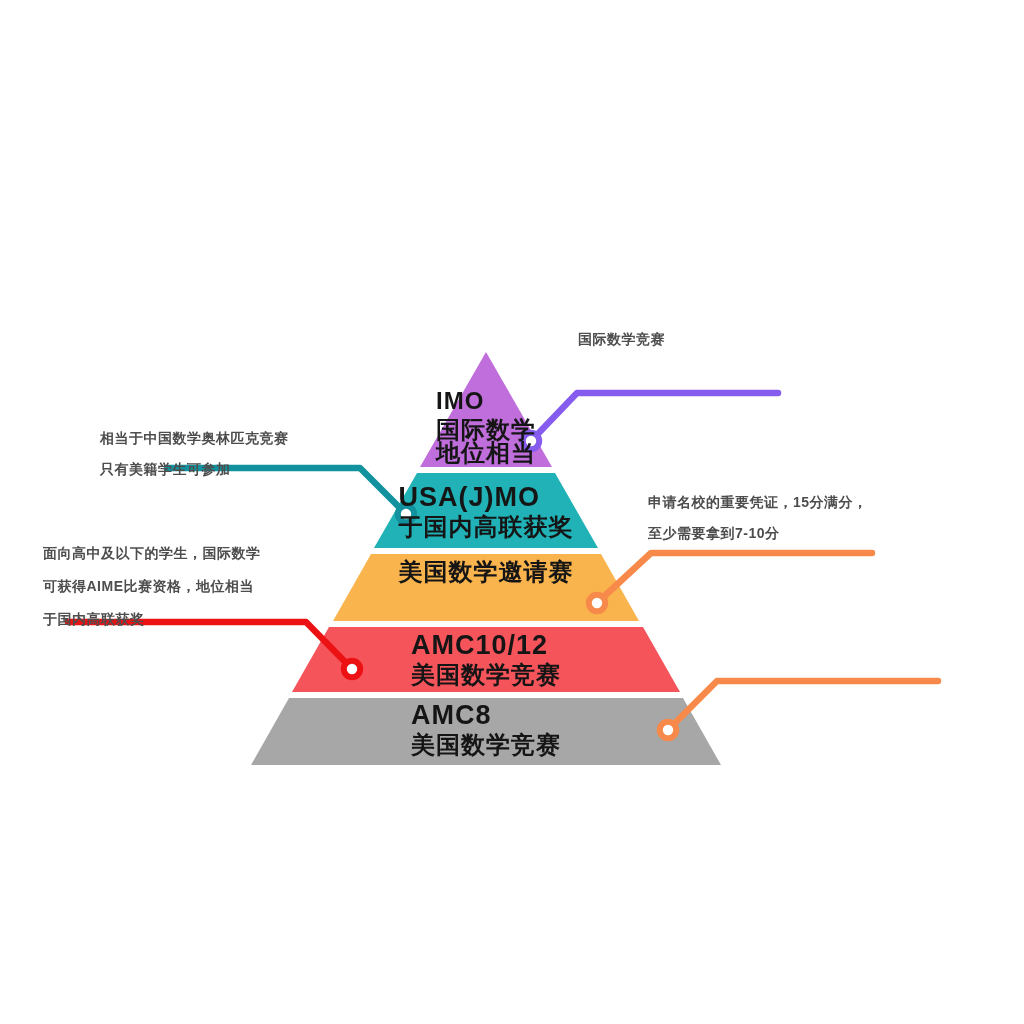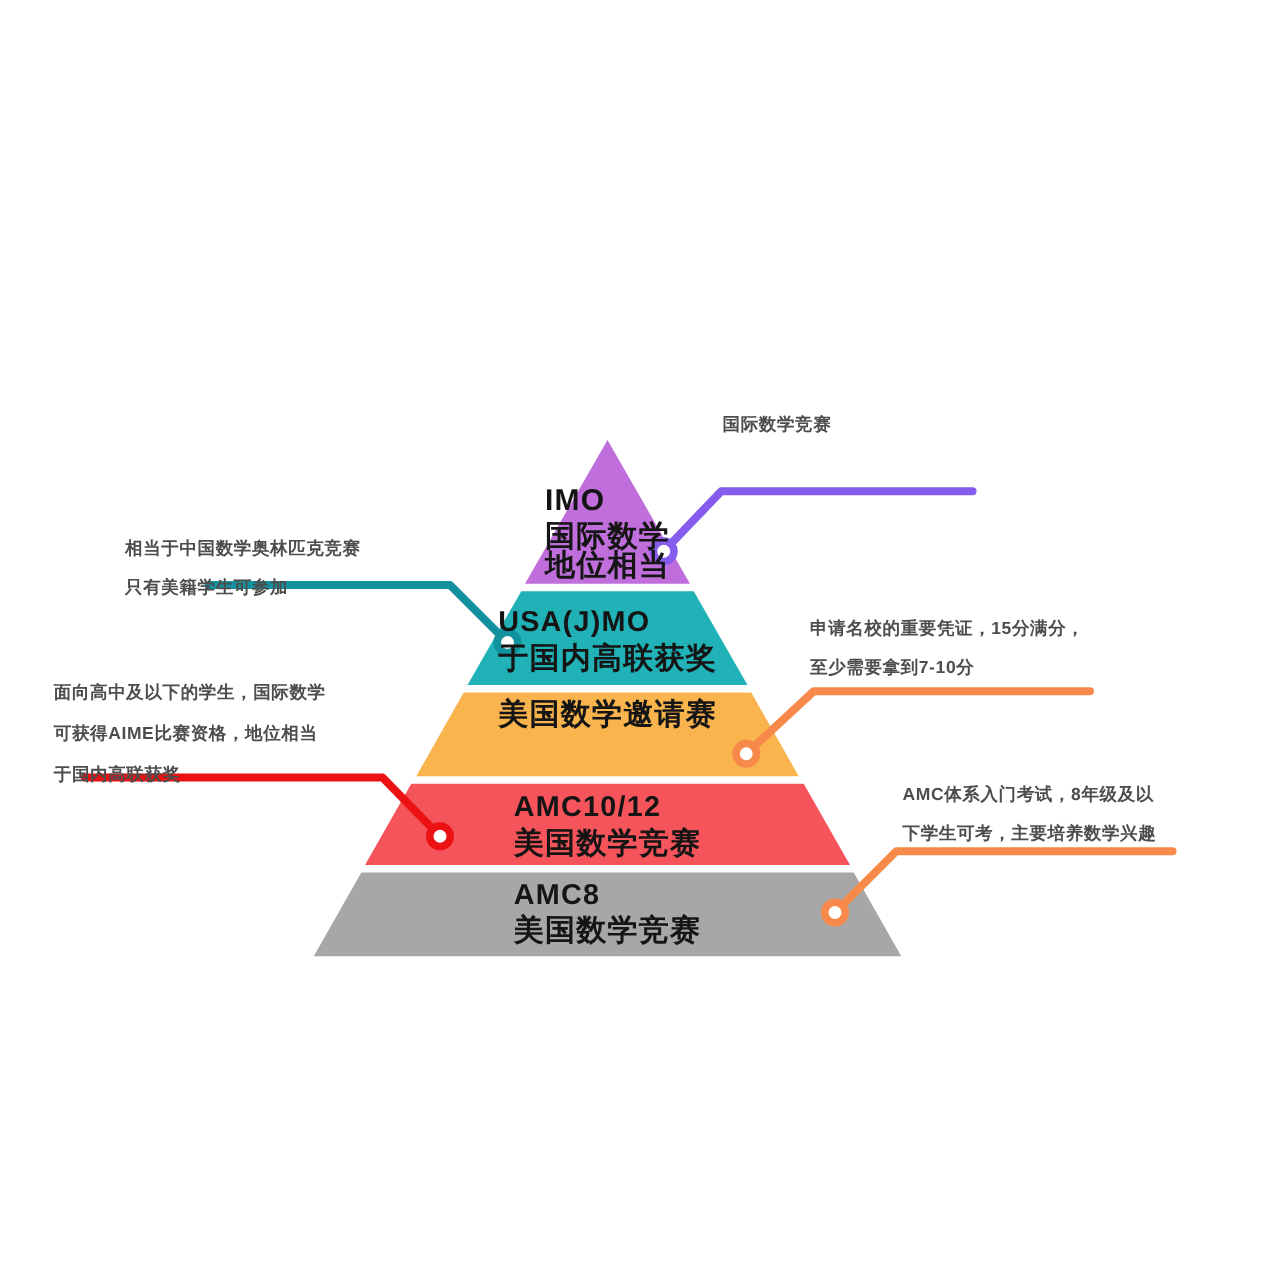--- a/index.html
+++ b/index.html
@@ -6,21 +6,21 @@
   html,body{margin:0;padding:0;background:#ffffff;}
   .canvas{
     position:relative;width:1024px;height:1024px;background:#ffffff;overflow:hidden;
     font-family:"Liberation Sans","DejaVu Sans",sans-serif;
   }
   .layer-svg{position:absolute;left:0;top:0;width:1024px;height:1024px;}
   .band-label{
     position:absolute;left:486px;transform:translateX(-50%);
     text-align:left;color:#151515;white-space:nowrap;
   }
-  .band-title{font-weight:bold;font-size:23px;line-height:30px;letter-spacing:1px;}
+  .band-title{font-weight:bold;font-size:27px;line-height:30px;letter-spacing:1px;}
   .band-title.small{font-size:24px;line-height:28px;}
   .band-sub{font-weight:bold;font-size:24px;line-height:23px;margin-top:3px;letter-spacing:1px;}
   .anno{
     position:absolute;font-weight:bold;font-size:14px;color:#4d4d4d;
     white-space:nowrap;letter-spacing:0.5px;
   }
   .anno div{line-height:31px;}
   .anno.tight div{line-height:28px;}
   .anno.loose div{line-height:33px;}
 </style>
@@ -88,18 +88,14 @@
     <div>申请名校的重要凭证，15分满分，</div>
     <div>至少需要拿到7-10分</div>
   </div>
 
   <div class="anno loose" style="left:43px;top:537px">
     <div>面向高中及以下的学生，国际数学</div>
     <div>可获得AIME比赛资格，地位相当</div>
     <div>于国内高联获奖</div>
   </div>
 
-  <div class="anno" style="left:722px;top:620px">
-    <div>AMC体系入门考试，8年级及以</div>
-    <div>下学生可考，主要培养数学兴趣</div>
-  </div>
 
 </div>
 
 </body></html>

